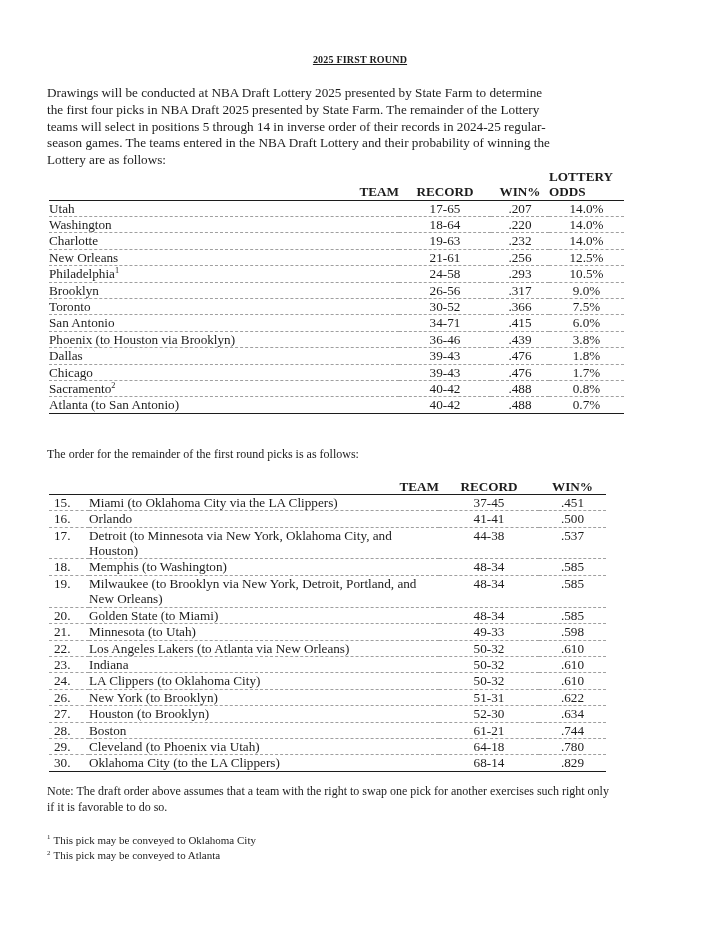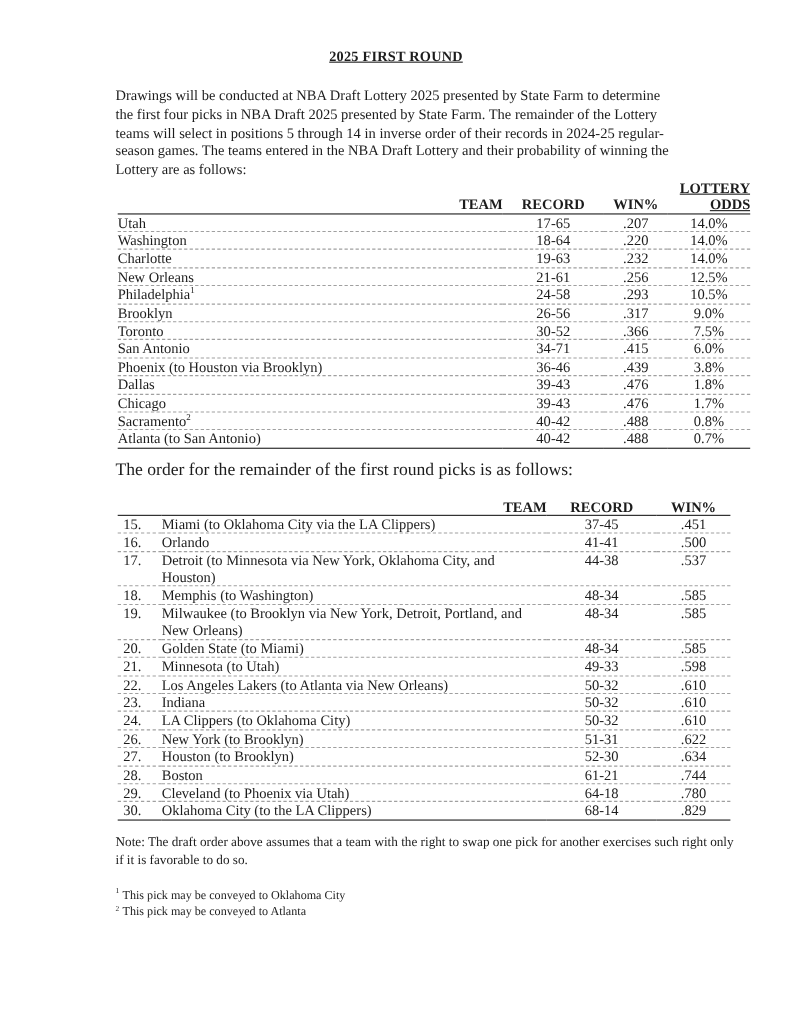--- a/index.html
+++ b/index.html
@@ -4,28 +4,28 @@
 <style>
   * { margin:0; padding:0; box-sizing:border-box; }
   html,body { width:720px; height:931px; background:#ffffff; overflow:hidden; }
   body {
     font-family:"Liberation Serif","DejaVu Serif",serif;
     color:#1c1c1c;
     -webkit-font-smoothing:antialiased;
   }
   .page { width:720px; height:931px; background:#fff; }
   .doc-title {
-    margin-top:43px;
+    margin-top:54px;
     text-align:center;
-    font-size:13px;
+    font-size:10px;
     font-weight:bold;
     text-decoration:underline;
     letter-spacing:0.2px;
   }
-  .content { padding-left:105px; }
+  .content { padding-left:47px; }
   .intro {
     margin-top:20px;
     width:600px;
     font-size:13.2px;
     line-height:16.8px;
     white-space:pre-line;
   }
   table {
     border-collapse:collapse;
     table-layout:fixed;
@@ -41,24 +41,24 @@
   }
   tbody td {
     vertical-align:top;
     line-height:15.4px;
     border-bottom:1px dashed #a0a0a0;
   }
   tbody tr:last-child td { border-bottom:1.5px solid #1c1c1c; }
   .c-center { text-align:center; }
   .t1 { width:575px; margin-left:2px; margin-top:1px; }
   .t2 { width:557px; margin-left:2px; margin-top:16px; }
-  .odds-head div { line-height:14.8px; text-align:right;text-decoration:underline; }
+  .odds-head div { line-height:14.8px; text-align:left; }
   .col-num { padding-left:5px; }
   sup { font-size:0.62em; line-height:0; vertical-align:super; }
-  .mid-para { margin-top:12px; font-size:16px; line-height:16.8px; }
+  .mid-para { margin-top:32px; font-size:12px; line-height:16.8px; }
   .note {
     margin-top:11px;
     width:637px;
     font-size:12px;
     line-height:16.4px;
     white-space:pre-line;
   }
   .footnotes { margin-top:17px; font-size:11px; line-height:15.8px; }
   .footnote sup { margin-right:3px; }
 </style>

